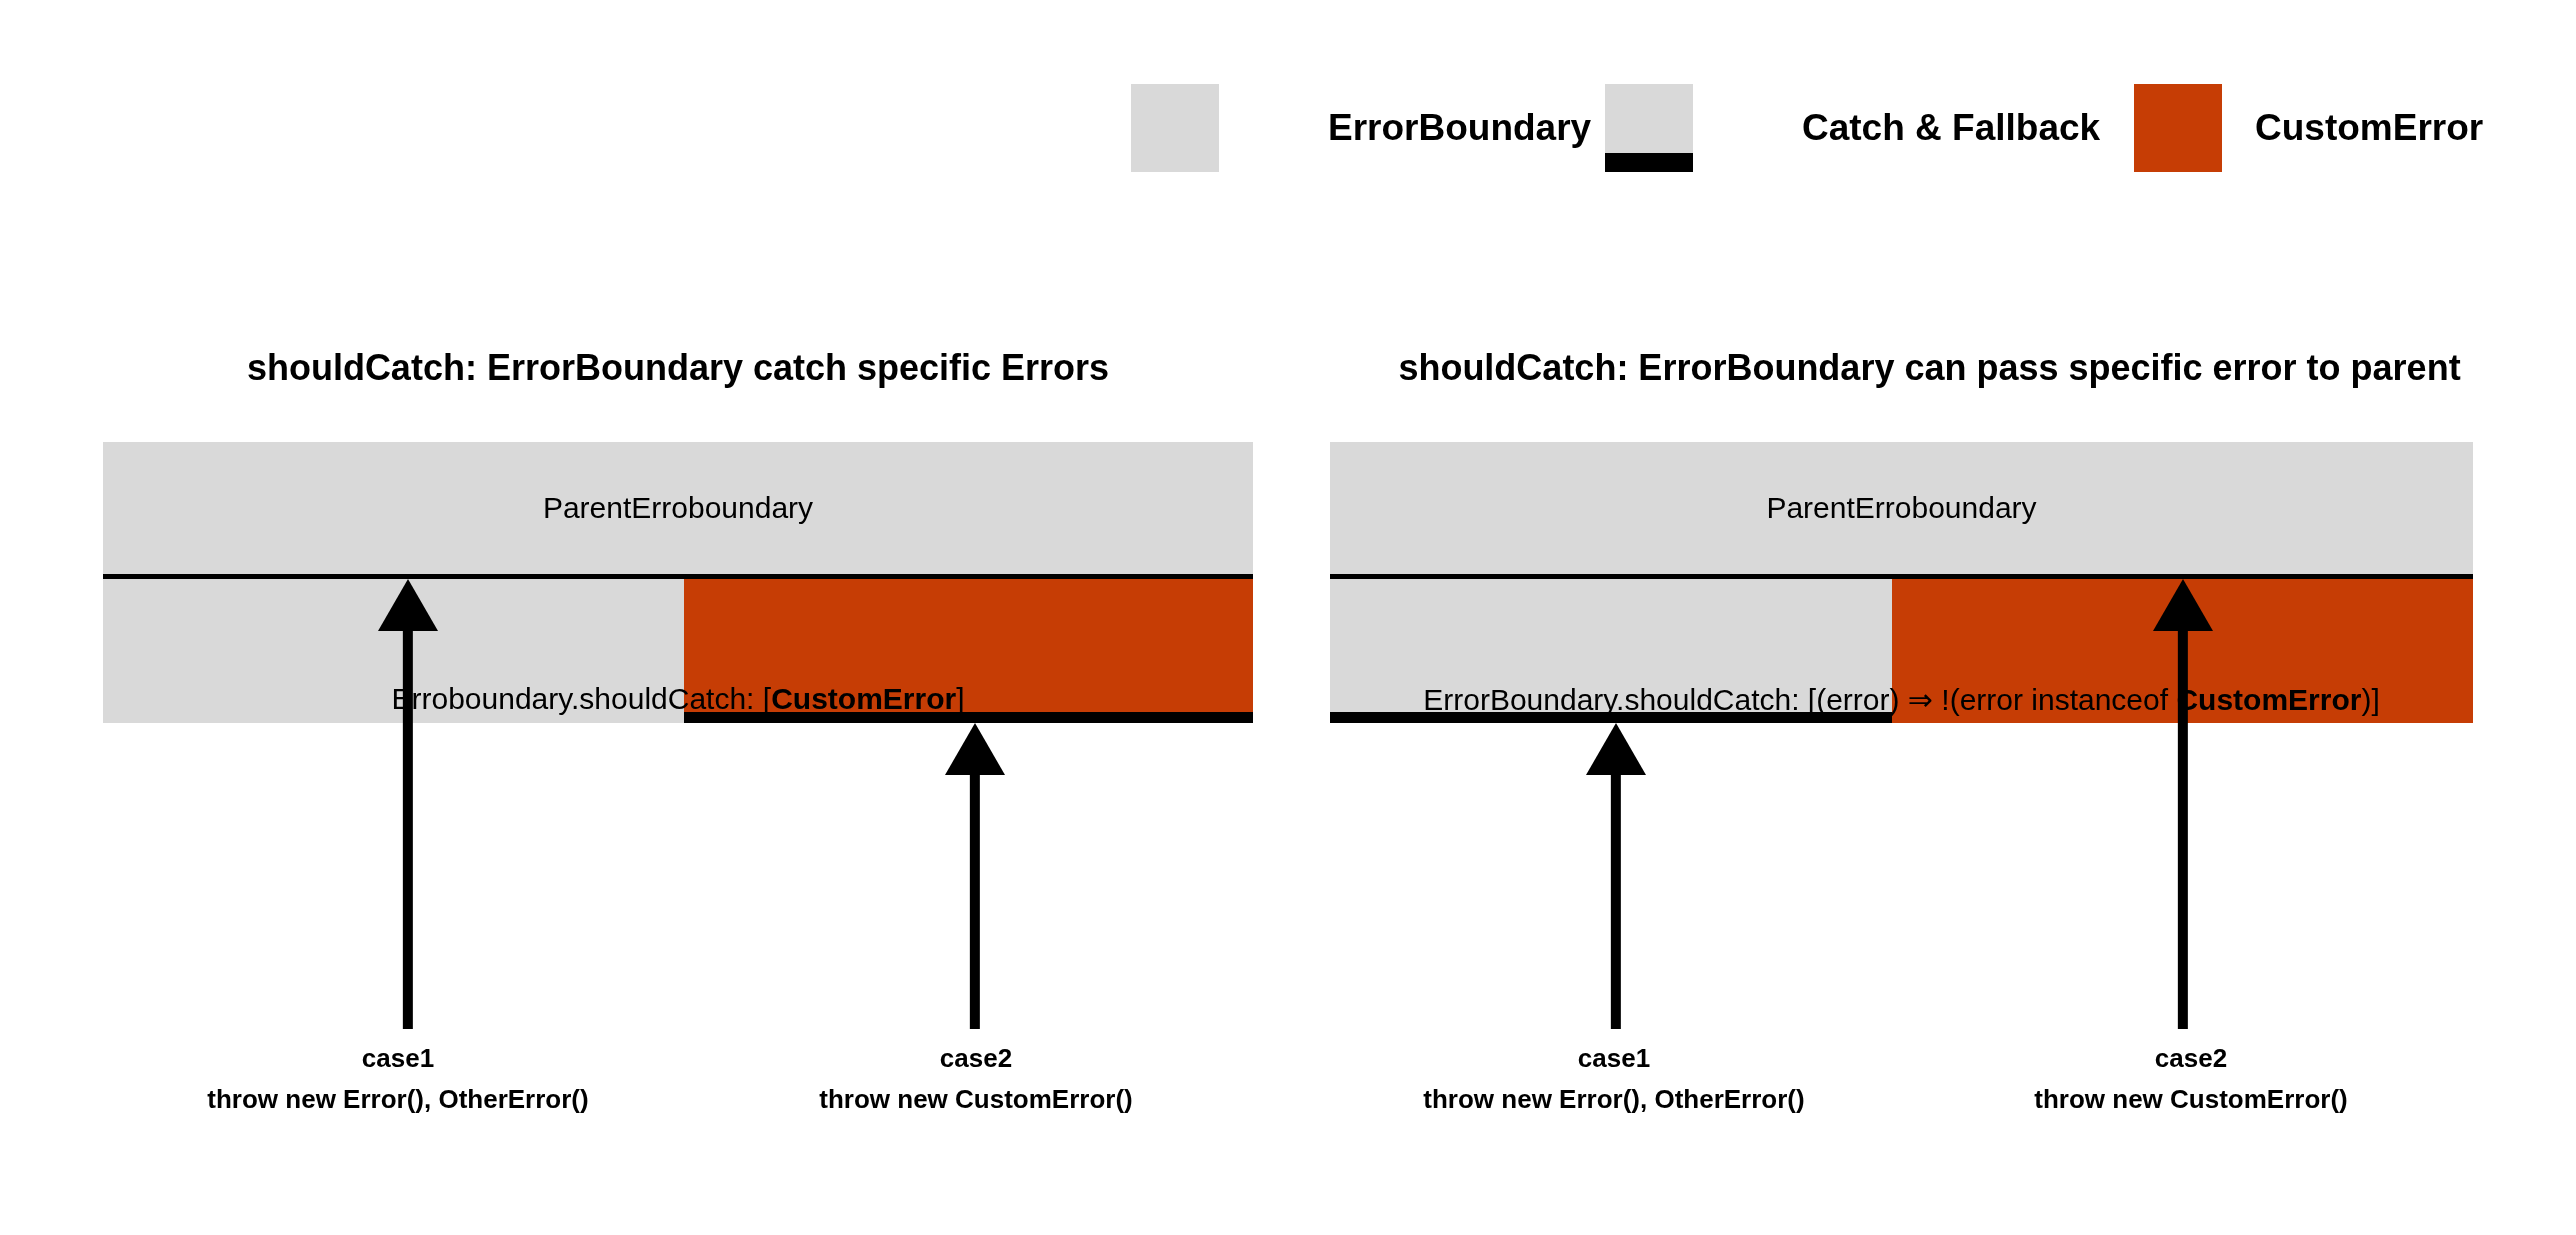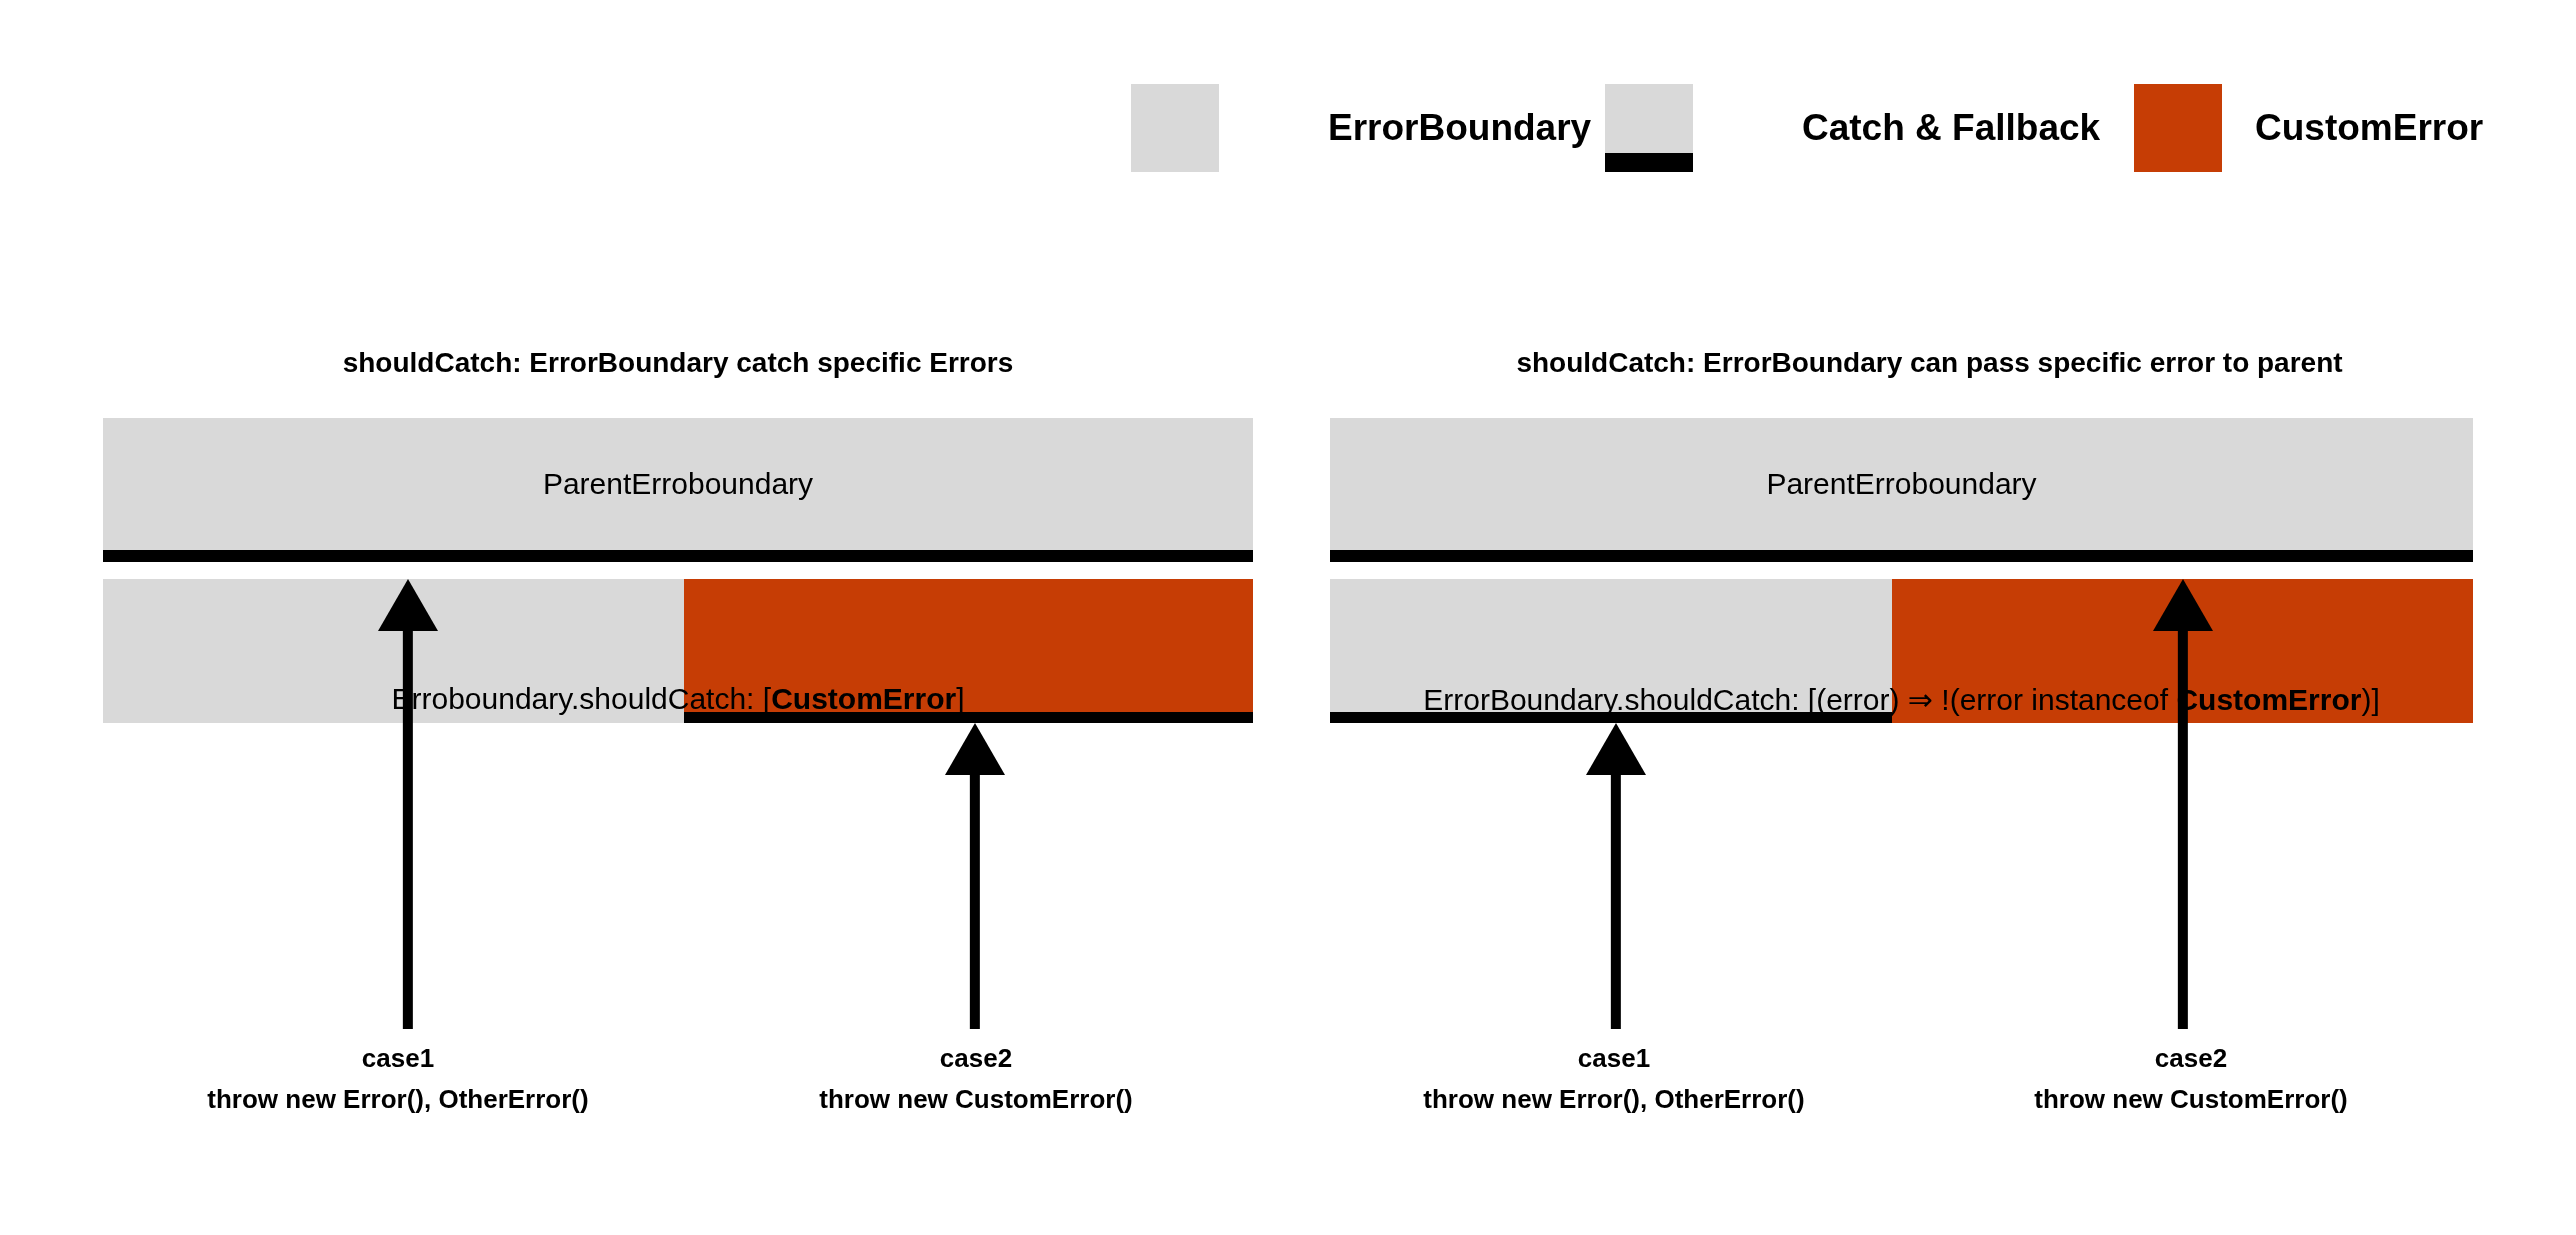--- a/index.html
+++ b/index.html
@@ -17,25 +17,25 @@
   .sw-catch{background:#D9D9D9;border-bottom:19px solid #000;}
   .sw-orange{background:#C63D05;}
   .legend-label{
     position:absolute;top:84px;height:88px;
     display:flex;align-items:center;
     font-size:37px;font-weight:bold;white-space:nowrap;
   }
   
   .diagram-title{
     position:absolute;top:347px;
-    font-size:28px;font-weight:bold;text-align:center;white-space:nowrap;
+    font-size:36px;font-weight:bold;text-align:center;white-space:nowrap;
   }
   
   .parent-bar{
-    position:absolute;top:418px;height:144px;box-sizing:border-box;
+    position:absolute;top:442px;height:144px;box-sizing:border-box;
     background:#D9D9D9;border-bottom:12px solid #000;
     display:flex;align-items:center;justify-content:center;
   }
   .bar-text{font-size:30px;font-weight:normal;white-space:nowrap;}
   .child-bar{position:absolute;top:579px;height:144px;}
   .seg{position:absolute;top:0;height:144px;box-sizing:border-box;}
   .seg-gray{background:#D9D9D9;}
   .seg-orange{background:#C63D05;}
   .seg-caught{border-bottom:11px solid #000;}
   .child-label{

